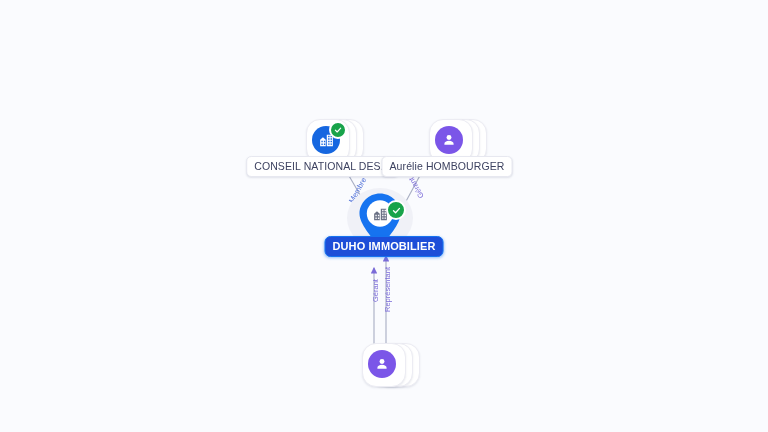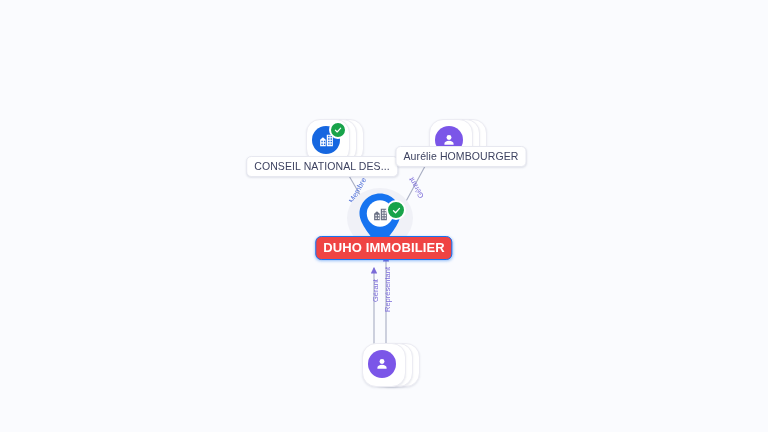--- a/index.html
+++ b/index.html
@@ -59,25 +59,25 @@
     border:1px solid #e7e8f0;
     border-radius:5px;
     color:#3d4260;
     font-size:10.5px;
     letter-spacing:.1px;
     padding:3px 7px 4px 7px;
     box-shadow:0 1px 2px rgba(40,50,90,.12);
     transform:translateX(-50%);
   }
   .label.primary{
-    background:#ef4444;
+    background:#1d4ed8;
     border:1px solid #1673f0;
     color:#ffffff;
     font-weight:bold;
-    font-size:13px;
+    font-size:11px;
     border-radius:6px;
     box-shadow:0 1px 3px rgba(22,115,240,.45);
   }
 
   
   .pin-wrap{position:absolute;}
   .pin-halo{
     position:absolute;left:-6px;top:-4px;
     width:66px;height:60px;border-radius:50%;
     background:#f0f1f7;
@@ -157,21 +157,21 @@
         <i class="s2"></i>
         <i class="s1"></i>
     </div>
     <div class="avatar person">
       <svg width="16" height="16" viewBox="0 0 24 24" aria-hidden="true">
         <circle cx="12" cy="8.2" r="3.7" fill="#ffffff"></circle>
         <path fill="#ffffff" d="M12 13.2c-4.1 0-6.9 2.2-6.9 4.4V19h13.8v-1.4c0-2.2-2.8-4.4-6.9-4.4z"></path>
       </svg>
     </div>
   </div>
-  <div class="label" style="left:447px;top:146px;margin-left:14px;">Aurélie HOMBOURGER</div>
+  <div class="label" style="left:447px;top:156px;">Aurélie HOMBOURGER</div>
 
   <div class="pin-wrap" style="left:353px;top:192px;">
     <div class="pin-halo"></div>
     <svg class="pin" viewBox="0 0 54 60" xmlns="http://www.w3.org/2000/svg">
       <path d="M27 1.5c-11.3 0-20.5 9.1-20.5 20.4 0 9.6 12.5 24 18.3 30.2a3 3 0 0 0 4.4 0C35 45.9 47.5 31.5 47.5 21.9 47.5 10.6 38.3 1.5 27 1.5z" fill="#1673f0"></path>
       <circle cx="27" cy="21.5" r="13.2" fill="#ffffff"></circle>
     </svg>
     <svg style="position:absolute;left:19px;top:14px;" width="17" height="17" viewBox="0 0 24 24">
       <path fill="#6b7185" d="M3 20h8v-9.2L7 7.4 3 10.8V20zm1.8-1.8v-2.1h1.9v2.1H4.8zm3.5 0v-2.1h1.9v2.1H8.3zM4.8 14.3v-2.1h1.9v2.1H4.8zm3.5 0v-2.1h1.9v2.1H8.3z"></path>
       <path fill="#6b7185" d="M12.4 20H21V4h-8.6v16zm1.9-1.9v-2h2v2h-2zm3.4 0v-2h2v2h-2zm-3.4-3.6v-2h2v2h-2zm3.4 0v-2h2v2h-2zm-3.4-3.6v-2h2v2h-2zm3.4 0v-2h2v2h-2zm-3.4-3.6v-2h2v2h-2zm3.4 0v-2h2v2h-2z"></path>

